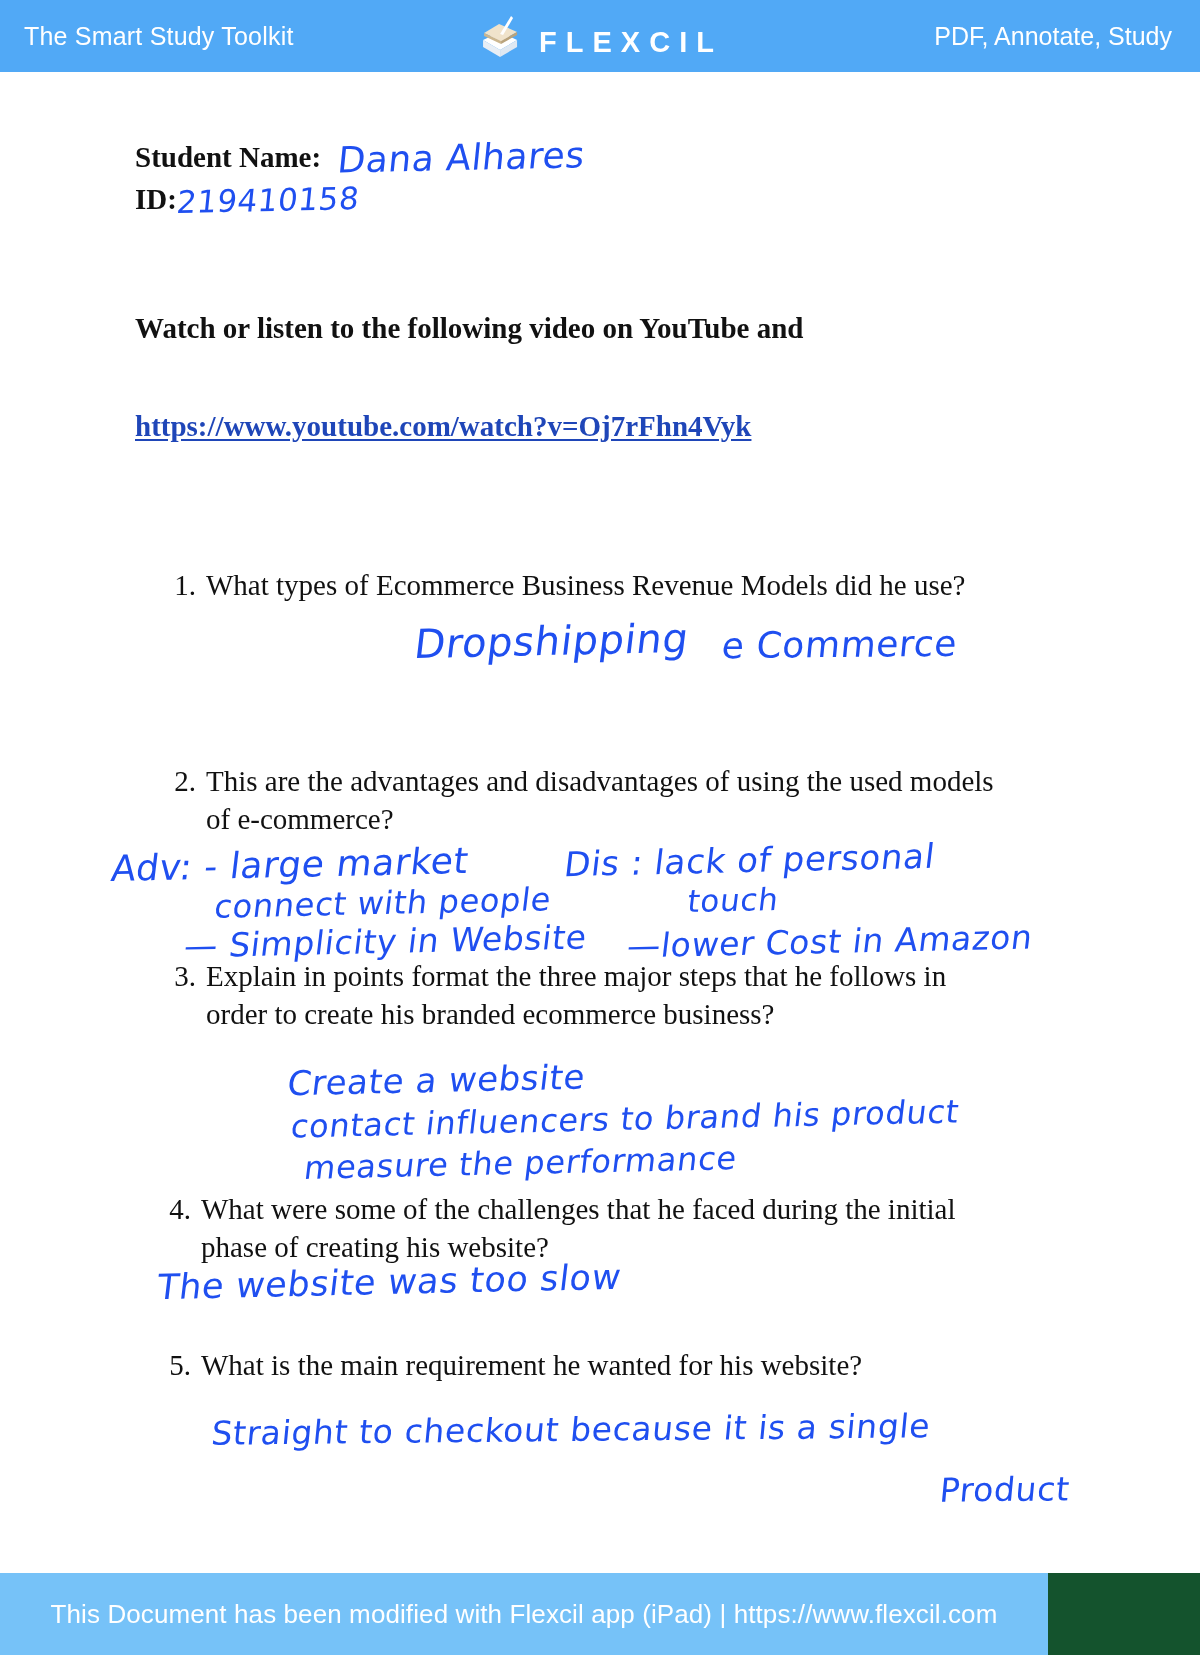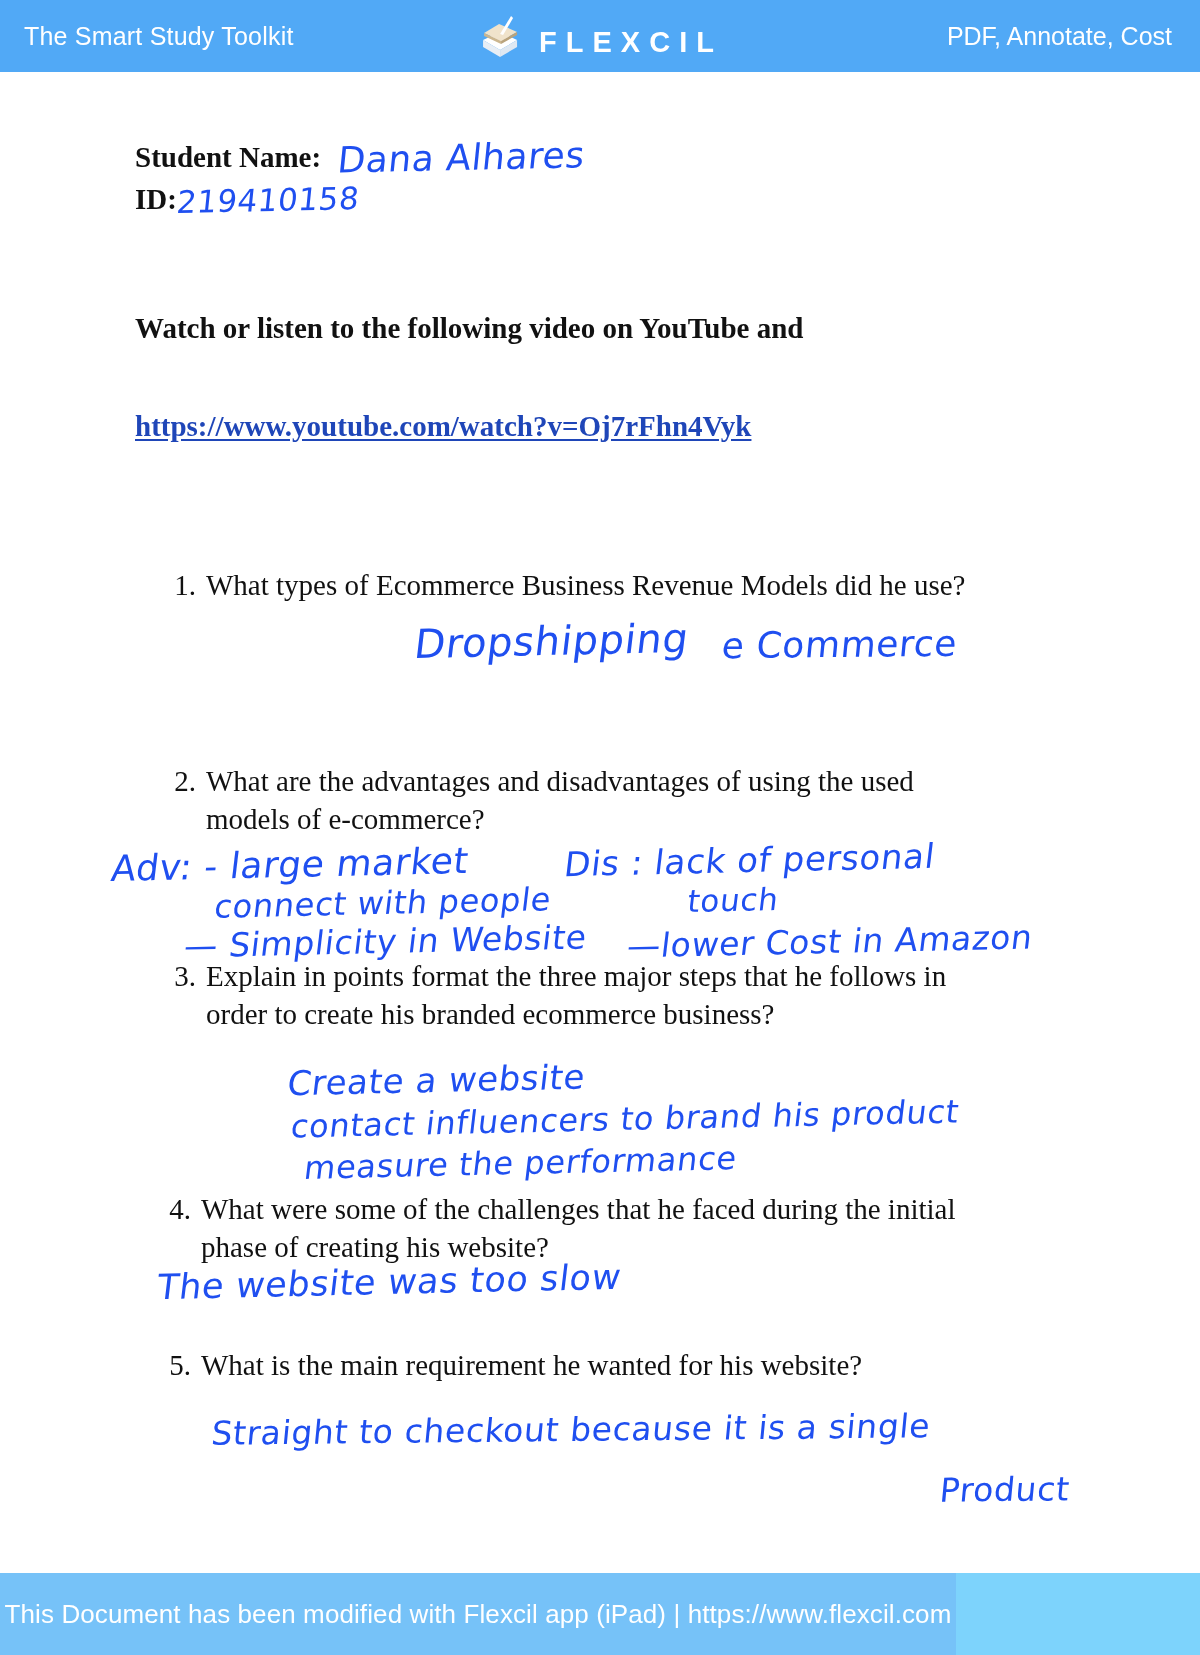--- a/index.html
+++ b/index.html
@@ -7,21 +7,21 @@
     width: 1200px;
     height: 1655px;
     background: #ffffff;
     font-family: "Liberation Serif", serif;
     overflow: hidden;
   }
   .page {
     position: relative;
     width: 1200px;
     height: 1655px;
-    background: #7dd3fc;
+    background: #14532d;
   }
 
   
   .header-bar {
     position: absolute;
     top: 0; left: 0;
     width: 1200px;
     height: 72px;
     background: #51a9f6;
     display: flex;
@@ -63,21 +63,21 @@
     color: #ffffff;
     font-family: "Liberation Sans", sans-serif;
     font-size: 25px;
     font-weight: 400;
   }
 
   
   .footer-bar {
     position: absolute;
     bottom: 0; left: 0;
-    width: 956px;
+    width: 1048px;
     height: 82px;
     background: #76c2f8;
     display: flex;
     align-items: center;
     justify-content: center;
   }
   .footer-text {
     color: #ffffff;
     font-family: "Liberation Sans", sans-serif;
     font-size: 26px;
@@ -189,21 +189,21 @@
           <polygon points="6,27 23,37 23,44 6,34" fill="#e8eef5"></polygon>
           <polygon points="23,37 40,27 40,34 23,44" fill="#dfe8f2"></polygon>
           <polygon points="7,20 22,11 40,19 24,28" fill="#f0e3cb"></polygon>
           <polygon points="7,20 24,28 24,31 7,23" fill="#cbb68f"></polygon>
           <polygon points="24,28 40,19 40,22 24,31" fill="#b9a37c"></polygon>
           <path d="M34 3 L23 21 L26 22 L36 5 Z" fill="#ffffff"></path>
         </svg>
       </span>
       <span class="brand-word">FLEXCIL</span>
     </div>
-    <div class="header-right">PDF, Annotate, Cost</div>
+    <div class="header-right">PDF, Annotate, Study</div>
   </div>
 
   <div class="doc">
 
     <div class="hdr-block">
       <div class="line">
         <span>Student Name:</span>
         <span class="hand" style="font-size:36px; margin-left:10px; position:relative; top:3px;">Dana Alhares</span>
       </div>
       <div class="line">
@@ -219,21 +219,21 @@
 
     <div class="q" style="left:170px; top:494px; width:800px;">
       <span class="num">1.</span>
       <span class="txt">What types of Ecommerce Business Revenue Models did he use?</span>
     </div>
     <div class="ans" style="left:415px; top:546px; font-size:40px;">Dropshipping</div>
     <div class="ans tilt0" style="left:722px; top:552px; font-size:36px;">e Commerce</div>
 
     <div class="q" style="left:170px; top:690px; width:830px;">
       <span class="num">2.</span>
-      <span class="txt">What are the advantages and disadvantages of using the used models of e-commerce?</span>
+      <span class="txt">This are the advantages and disadvantages of using the used models of e-commerce?</span>
     </div>
     <div class="ans" style="left:112px; top:772px; font-size:36px;">Adv: - large market</div>
     <div class="ans sm" style="left:215px; top:812px; font-size:32px;">connect with people</div>
     <div class="ans sm" style="left:185px; top:850px; font-size:33px;">— Simplicity in Website</div>
     <div class="ans" style="left:565px; top:768px; font-size:34px;">Dis : lack of personal</div>
     <div class="ans sm" style="left:688px; top:810px; font-size:31px;">touch</div>
     <div class="ans sm" style="left:628px; top:850px; font-size:33px;">—lower Cost in Amazon</div>
 
     <div class="q" style="left:170px; top:885px; width:800px;">
       <span class="num">3.</span>

